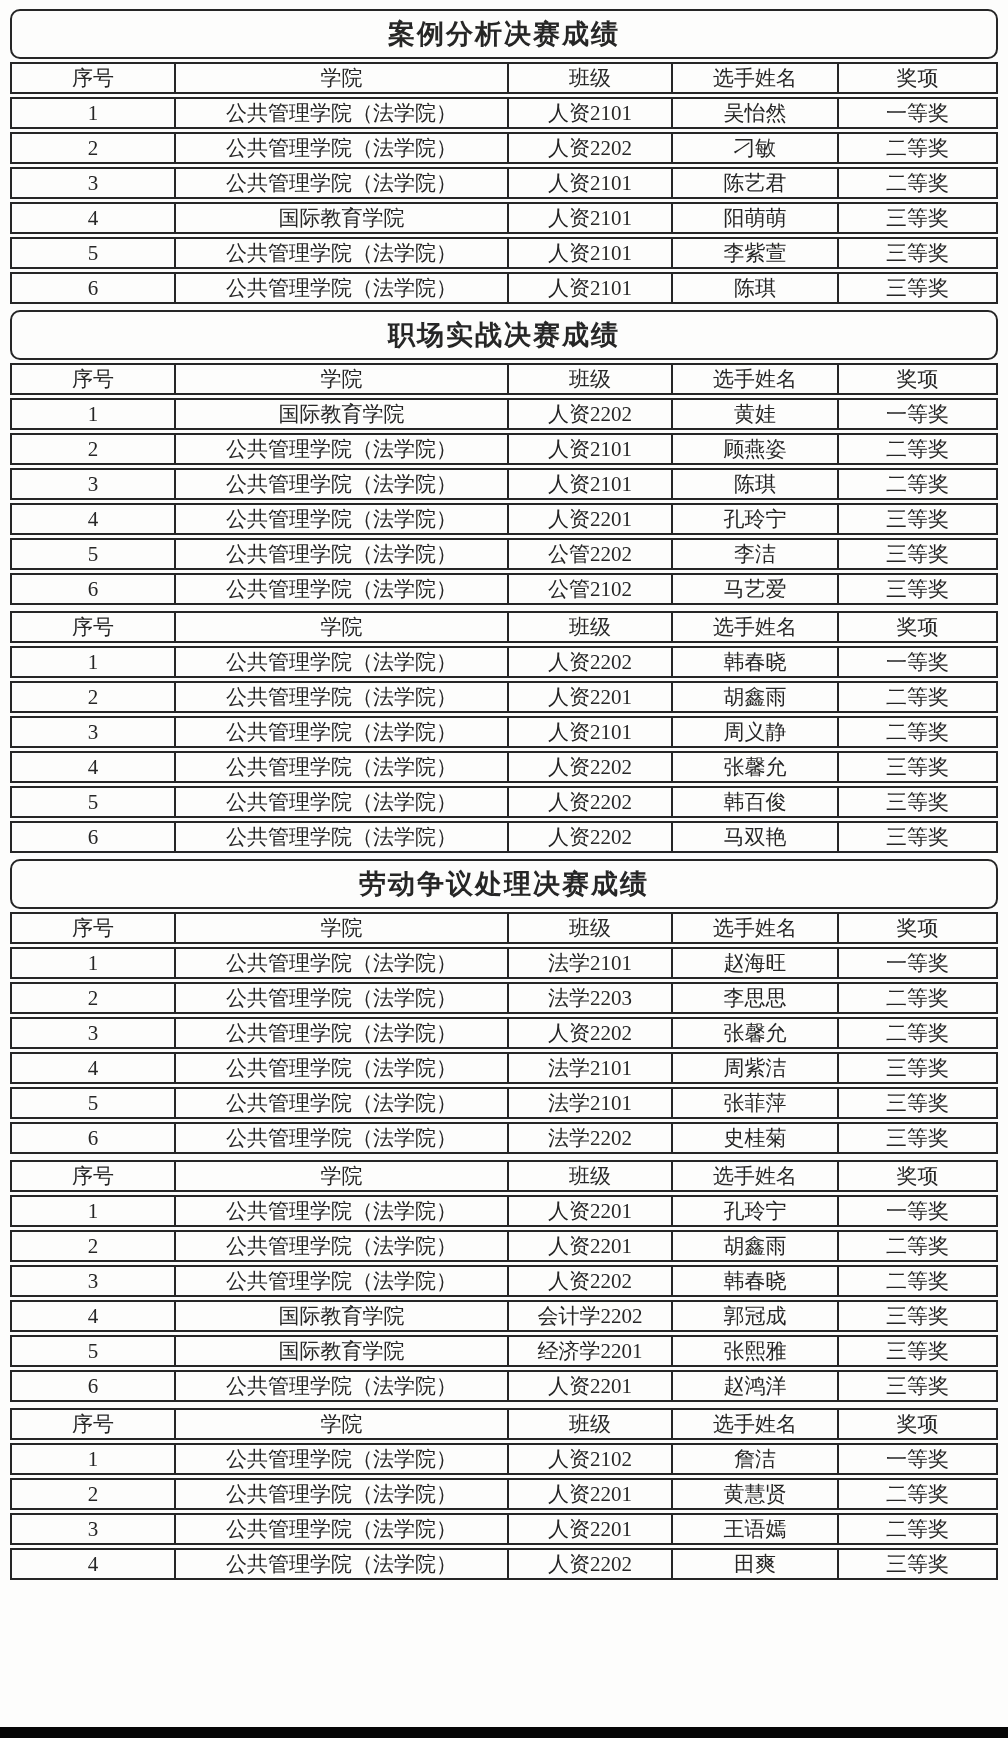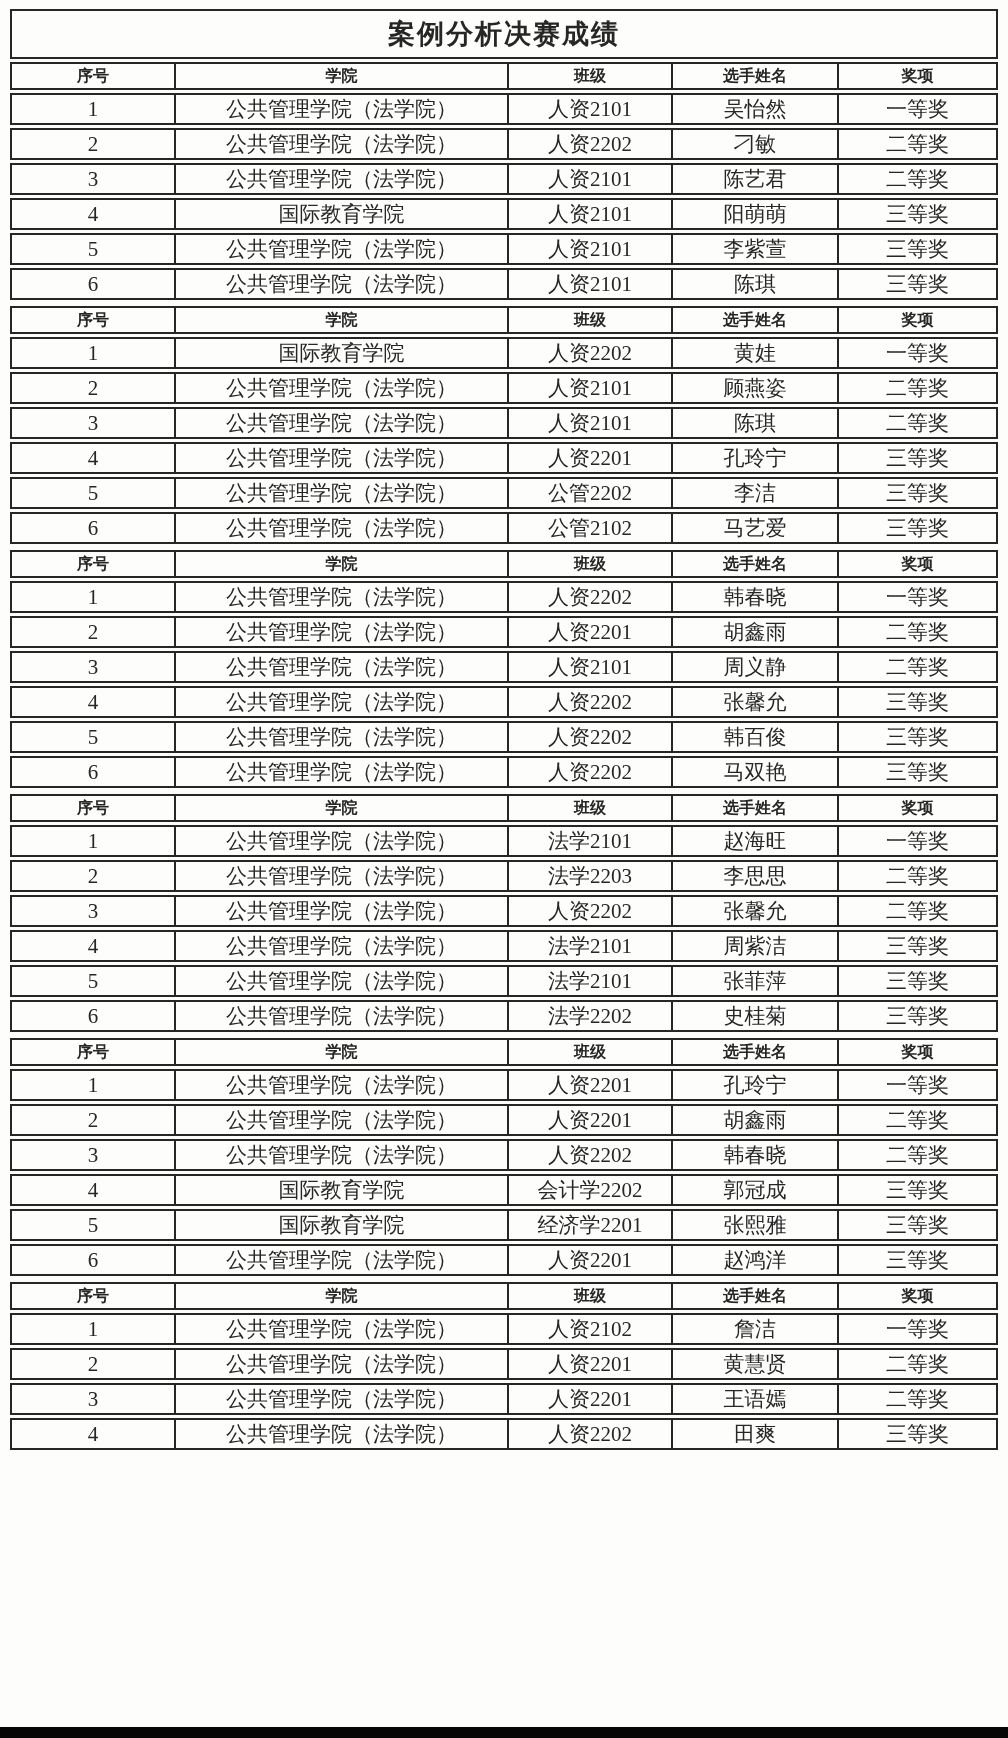--- a/index.html
+++ b/index.html
@@ -42,25 +42,26 @@
     white-space: nowrap;
     background: #fdfdfc;
   }
   th.title-cell {
     height: 46px;
     font-size: 27px;
     font-weight: bold;
     letter-spacing: 2px;
     border-left-width: 2px;
     border-right-width: 2px;
+    border-radius: 10px;
   }
   th.col-header {
     height: 24px;
-    font-size: 16px;
-    font-weight: bold;
+    font-size: 21px;
+    font-weight: normal;
   }
   td.data-cell {
     height: 26px;
     font-size: 21px;
   }
   
   table.section-table th:first-child,
   table.section-table td:first-child { border-left-width: 2px; }
   table.section-table th:last-child,
   table.section-table td:last-child { border-right-width: 2px; }
@@ -146,20 +147,23 @@
 
   <table class="section-table">
     <colgroup>
       <col style="width:16.7%">
       <col style="width:33.7%">
       <col style="width:16.6%">
       <col style="width:16.8%">
       <col style="width:16.2%">
     </colgroup>
     <thead>
+      <tr>
+        <th class="title-cell" colspan="5">职场实战决赛成绩</th>
+      </tr>
       <tr class="header-row">
             <th class="col-header">序号</th>
             <th class="col-header">学院</th>
             <th class="col-header">班级</th>
             <th class="col-header">选手姓名</th>
             <th class="col-header">奖项</th>
           </tr>
     </thead>
     <tbody>
           <tr>
@@ -272,20 +276,23 @@
 
   <table class="section-table">
     <colgroup>
       <col style="width:16.7%">
       <col style="width:33.7%">
       <col style="width:16.6%">
       <col style="width:16.8%">
       <col style="width:16.2%">
     </colgroup>
     <thead>
+      <tr>
+        <th class="title-cell" colspan="5">劳动争议处理决赛成绩</th>
+      </tr>
       <tr class="header-row">
             <th class="col-header">序号</th>
             <th class="col-header">学院</th>
             <th class="col-header">班级</th>
             <th class="col-header">选手姓名</th>
             <th class="col-header">奖项</th>
           </tr>
     </thead>
     <tbody>
           <tr>

